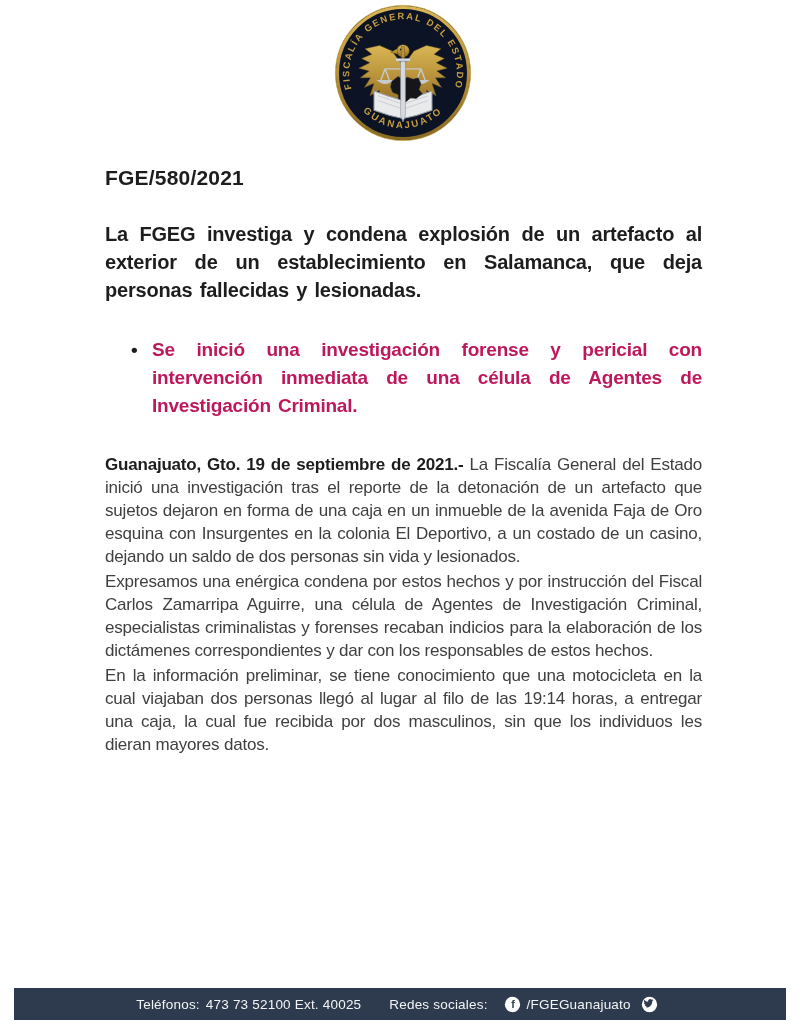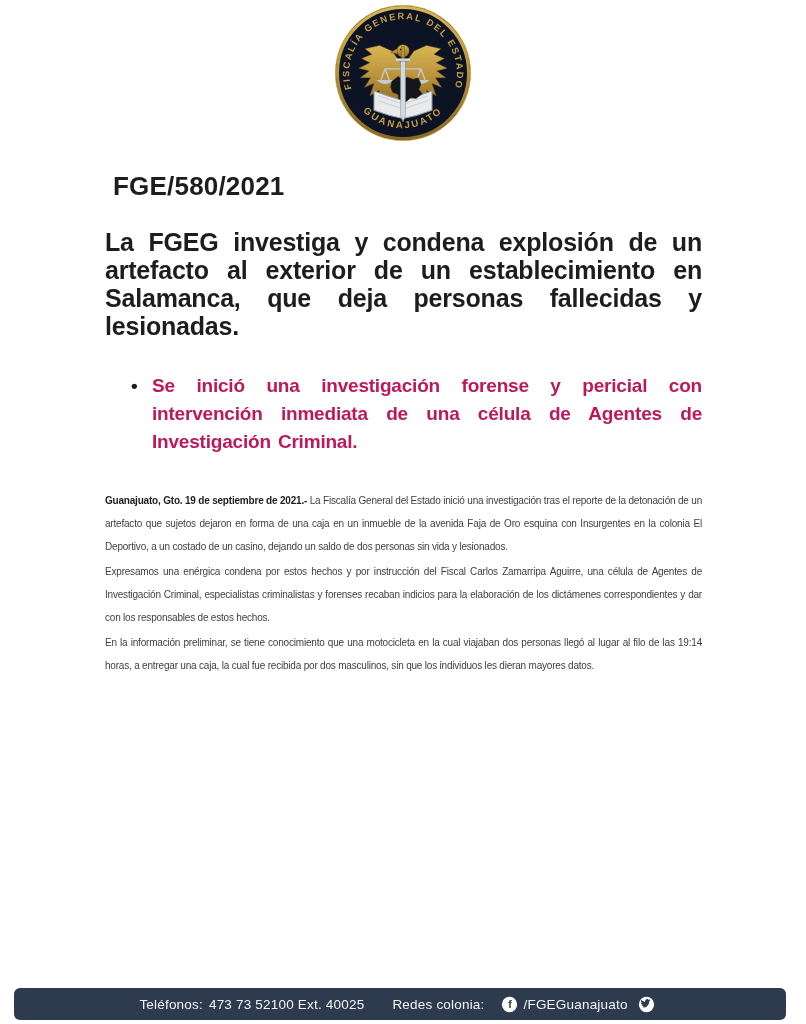--- a/index.html
+++ b/index.html
@@ -7,46 +7,46 @@
     position:relative;width:806px;height:1024px;background:#ffffff;
     overflow:hidden;font-family:"Liberation Sans",sans-serif;margin:0 auto;
   }
   
   .logo-wrap{position:absolute;top:4px;left:50%;transform:translateX(-50%);
     width:138px;height:138px;}
   .logo-wrap svg{width:100%;height:100%;display:block;}
   
   .content{position:absolute;left:105px;right:104px;top:166px;color:#3f3f3f;}
   .ref{
-    margin:8px;font-size:26px;font-weight:700;color:#1d1d1d;
+    margin:0;font-size:21px;font-weight:700;color:#1d1d1d;
     letter-spacing:.2px;line-height:24px;
   }
   .headline{
-    margin:30px 0 0 0;font-size:25px;font-weight:700;color:#1d1d1d;
+    margin:30px 0 0 0;font-size:20px;font-weight:700;color:#1d1d1d;
     line-height:28px;text-align:justify;letter-spacing:-.2px;word-spacing:2px;
   }
   .bullet-row{display:flex;margin-top:32px;padding-left:26px;}
   .bullet-marker{
     flex:none;width:21px;font-size:19px;font-weight:700;color:#1d1d1d;line-height:28px;
   }
   .bullet-text{
     flex:1;margin:0;font-size:19px;font-weight:700;color:#be185d;
     line-height:28px;text-align:justify;letter-spacing:-.2px;word-spacing:2px;
   }
   .para{
-    margin:2px 0 0 0;font-size:10px;line-height:23px;color:#3f3f3f;
+    margin:2px 0 0 0;font-size:17px;line-height:23px;color:#3f3f3f;
     text-align:justify;letter-spacing:-.2px;
   }
   .para.first{margin-top:33px;}
   .para .lead{color:#1d1d1d;font-weight:700;}
   
   .footer-bar{
     position:absolute;left:14px;right:20px;bottom:4px;height:32px;
     background:#2e3b4e;display:flex;align-items:center;justify-content:center;
-    color:#f2f4f6;font-size:13.5px;letter-spacing:.2px;border-radius:6px;
+    color:#f2f4f6;font-size:13.5px;letter-spacing:.2px;
   }
   .footer-bar .grp{display:flex;align-items:center;white-space:nowrap;}
   .footer-bar .phones{margin-right:28px;}
   .footer-bar .lbl{margin-right:6px;}
   .footer-bar .icon{width:17px;height:17px;margin:0 6px 0 10px;display:inline-block;}
   .footer-bar .icon svg{width:100%;height:100%;display:block;}
 </style>
 </head>
 <body>
 
@@ -131,21 +131,21 @@
 
   </main>
 
   <footer class="footer-bar">
     <span class="grp phones">
       <span class="lbl">Teléfonos:</span>
       <span>473 73 52100 Ext. 40025</span>
     </span>
 
     <span class="grp">
-      <span class="lbl">Redes colonia:</span>
+      <span class="lbl">Redes sociales:</span>
 
       <span class="icon">
         <svg viewBox="0 0 20 20">
           <circle cx="10" cy="10" r="9" fill="#ffffff"></circle>
           <text x="10.6" y="14.6" text-anchor="middle" font-size="12.5" font-weight="bold" fill="#2e3b4e" font-family="Liberation Sans, sans-serif">f</text>
         </svg>
       </span>
       <span>/FGEGuanajuato</span>
 
       <span class="icon">

